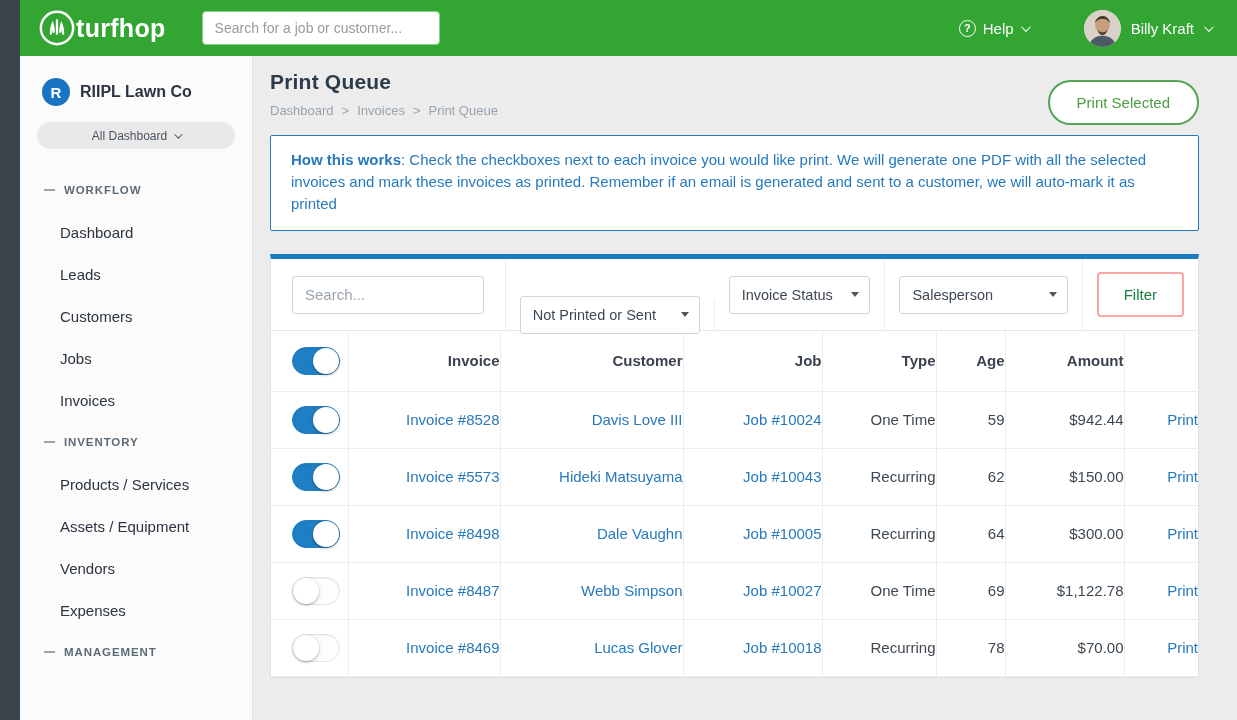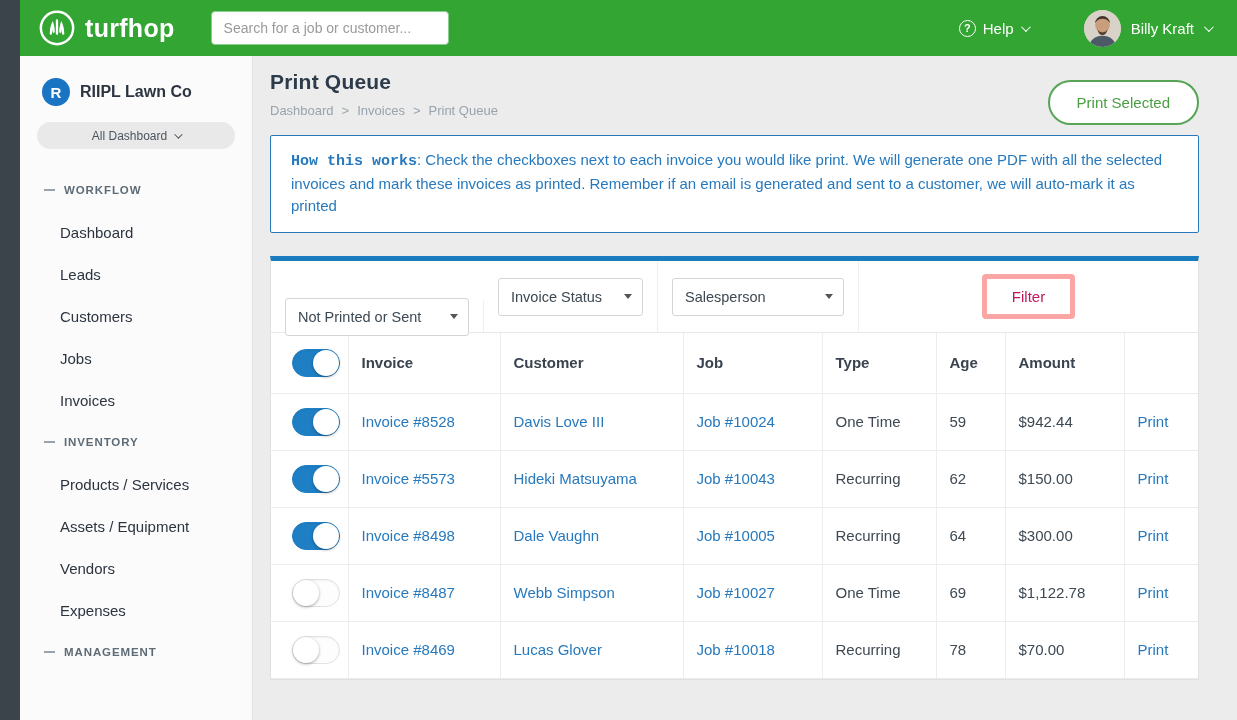--- a/index.html
+++ b/index.html
@@ -6,21 +6,21 @@
   html,body { width:1237px; height:720px; overflow:hidden; }
   body { font-family:"Liberation Sans", sans-serif; background:#ececec; }
 
   .app { display:flex; width:1237px; height:720px; }
   .left-rail { width:20px; background:var(--dark-rail,#3b434b); flex:none; }
   .main-col { flex:1; display:flex; flex-direction:column; min-width:0; }
 
   
   .topbar { height:56px; background:var(--brand-green,#33a532); display:flex; align-items:center;
             padding:0 26px 0 18px; flex:none; color:#fff; }
-  .brand { display:flex; align-items:center; gap:9px; cursor:pointer; }
+  .brand { display:flex; align-items:center; cursor:pointer; }
   .brand svg { width:38px; height:38px; display:block; }
   .brand-text { font-size:25px; font-weight:bold; letter-spacing:.3px; }
   .global-search { margin-left:36px; width:238px; height:34px; border:1px solid #8ccc8c; border-radius:4px;
                    padding:0 12px; font-size:14px; color:#555; outline:none; font-family:inherit; }
   .global-search::placeholder { color:#9a9a9a; }
   .spacer { flex:1; }
   .help { display:flex; align-items:center; gap:7px; font-size:15px; cursor:pointer; margin-right:56px; }
   .help-q { width:17px; height:17px; border:1.5px solid #fff; border-radius:50%; font-size:11px;
             display:flex; align-items:center; justify-content:center; font-weight:bold; }
   .chev { width:7px; height:7px; border-right:1.6px solid currentColor; border-bottom:1.6px solid currentColor;
@@ -51,47 +51,47 @@
   .page-title { font-size:21px; font-weight:bold; color:#2c3a49; letter-spacing:.2px; }
   .breadcrumb { margin-top:9px; font-size:13px; color:#98a3ad; display:flex; gap:8px; align-items:center; }
   .bc-item { cursor:default; }
   .bc-item[data-interactable="true"] { cursor:pointer; }
   .btn-print-selected { position:absolute; top:24px; right:38px; height:45px; padding:0 27px;
                         background:#fff; border:2px solid #56a556; border-radius:23px; color:#4a9e42;
                         font-size:15px; font-family:inherit; cursor:pointer; }
 
   .info-box { margin-top:17px; background:#fff; border:1px solid var(--link-blue,#2779bd); border-radius:2px;
               padding:13px 20px 15px; color:var(--link-blue,#2779bd); font-size:15px; line-height:22px; }
-  .info-box b { font-weight:bold;font-family:Liberation Mono, monospace; }
+  .info-box b { font-weight:bold; }
 
   .card { margin-top:23px; background:#fff; border:1px solid #e0e0e0;
           border-top:5px solid var(--card-accent-blue,#1a7bbf); }
 
   
   .filter-row { display:flex; align-items:stretch; border-bottom:1px solid #e8e8e8; height:72px; }
   .f-cell { display:flex; align-items:center; padding:0 14px; border-right:1px solid #eee; }
   .f-cell1 { width:239px; padding:0 21px; }
   .f-cell2 { width:213px;margin-top:40px; }
   .f-cell3 { width:174px; }
   .f-cell4 { width:201px; }
   .f-cell5 { flex:1; justify-content:center; border-right:none; }
   .table-search { width:100%; height:38px; border:1px solid #d5d5d5; border-radius:3px; padding:0 12px;
                   font-size:15px; color:#555; outline:none; font-family:inherit; }
   .table-search::placeholder { color:#9aa4ac; }
   .fselect { width:100%; height:38px; border:1px solid #d5d5d5; border-radius:3px; background:#fff;
              display:flex; align-items:center; justify-content:space-between; padding:0 10px 0 12px;
              font-size:14.5px; color:#3d4852; cursor:pointer; }
   .sel-arrow { width:0; height:0; border-left:4px solid transparent; border-right:4px solid transparent;
                border-top:5px solid #555; flex:none; margin-left:8px; }
-  .btn-filter { height:45px; padding:0 25px; background:#fff; border:5px solid #fca5a5; border-radius:4px;
-                font-size:15px; color:#be185d; font-family:inherit; cursor:pointer; }
+  .btn-filter { height:45px; padding:0 25px; background:#fff; border:2px solid #fca5a5; border-radius:4px;
+                font-size:15px; color:#15803d; font-family:inherit; cursor:pointer; }
 
   
   table { width:100%; border-collapse:collapse; table-layout:fixed; font-size:15px; color:#3d4852; }
-  th, td { border:1px solid #ededed; text-align:left; padding-left:13px; }
+  th, td { border:1px solid #ededed; text-align:right; padding-left:13px; }
   th { height:60px; font-weight:bold; color:#3a4450; }
   td { height:57px; }
   th:first-child, td:first-child { padding-left:21px; border-left:none; }
   th:last-child, td:last-child { border-right:none; }
   thead th { border-top:none; }
   .tlink { color:var(--link-blue,#2779bd); text-decoration:none; cursor:pointer; }
 
   
   .toggle { width:48px; height:28px; border-radius:14px; background:#fdfdfd; border:1px solid #e2e2e2;
             position:relative; cursor:pointer; box-shadow:inset 0 1px 2px rgba(0,0,0,.05); }
@@ -187,20 +187,23 @@
             <span class="bc-item" data-interactable="true">Invoices</span>
             <span data-interactable="false">&gt;</span>
             <span class="bc-item" data-interactable="false">Print Queue</span>
           </div>
         <button class="btn-print-selected" data-interactable="true">Print Selected</button>
 
         <div class="info-box" data-interactable="false"><b data-interactable="false">How this works</b><span data-interactable="false">: Check the checkboxes next to each invoice you would like print. We will generate one PDF with all the selected invoices and mark these invoices as printed. Remember if an email is generated and sent to a customer, we will auto-mark it as printed</span></div>
 
         <div class="card" data-interactable="false">
           <div class="filter-row" data-interactable="false">
+            <div class="f-cell f-cell1" data-interactable="false">
+              <input class="table-search" type="text" data-interactable="true" placeholder="Search..." style="">
+            </div>
             <div class="f-cell f-cell2" data-interactable="false">
               <div class="fselect" data-interactable="true">
                 <span data-interactable="false">Not Printed or Sent</span>
                 <span class="sel-arrow" data-interactable="false"></span>
               </div>
             </div>
             <div class="f-cell f-cell3" data-interactable="false">
               <div class="fselect" data-interactable="true">
                 <span data-interactable="false">Invoice Status</span>
                 <span class="sel-arrow" data-interactable="false"></span>

